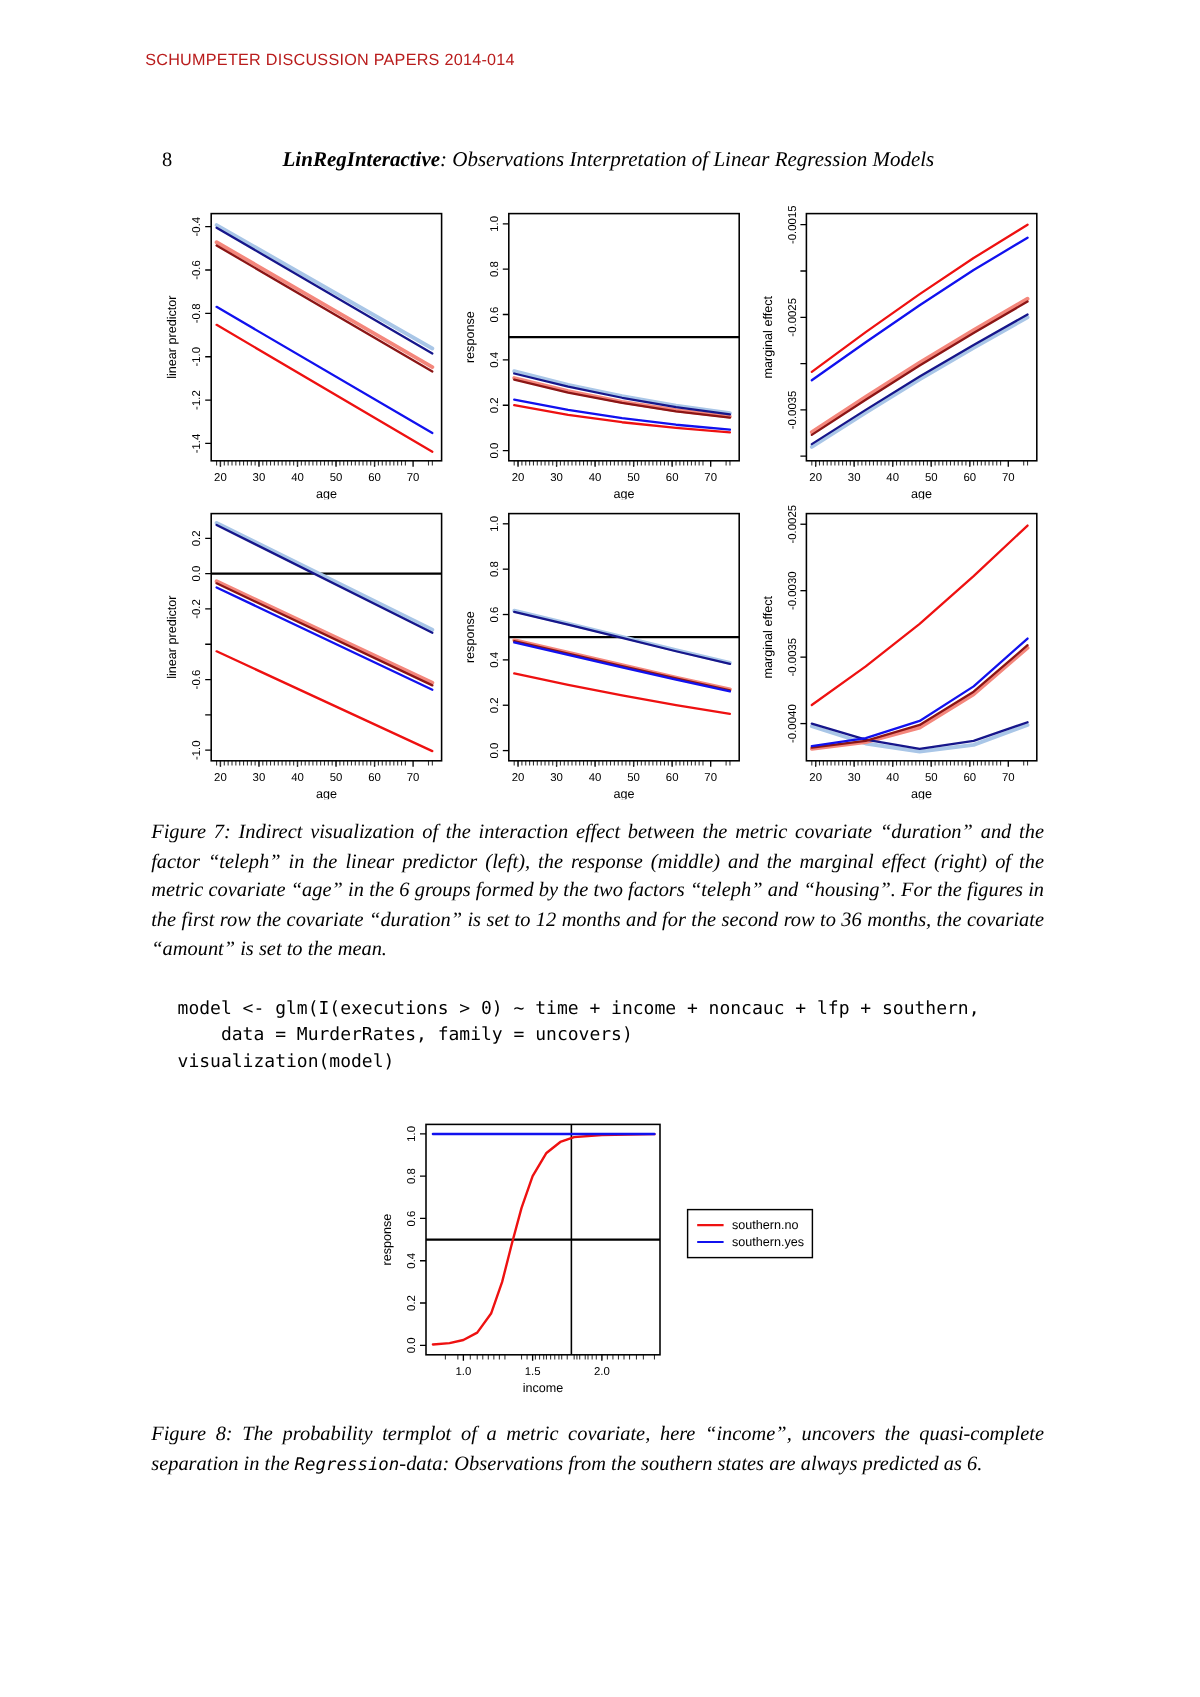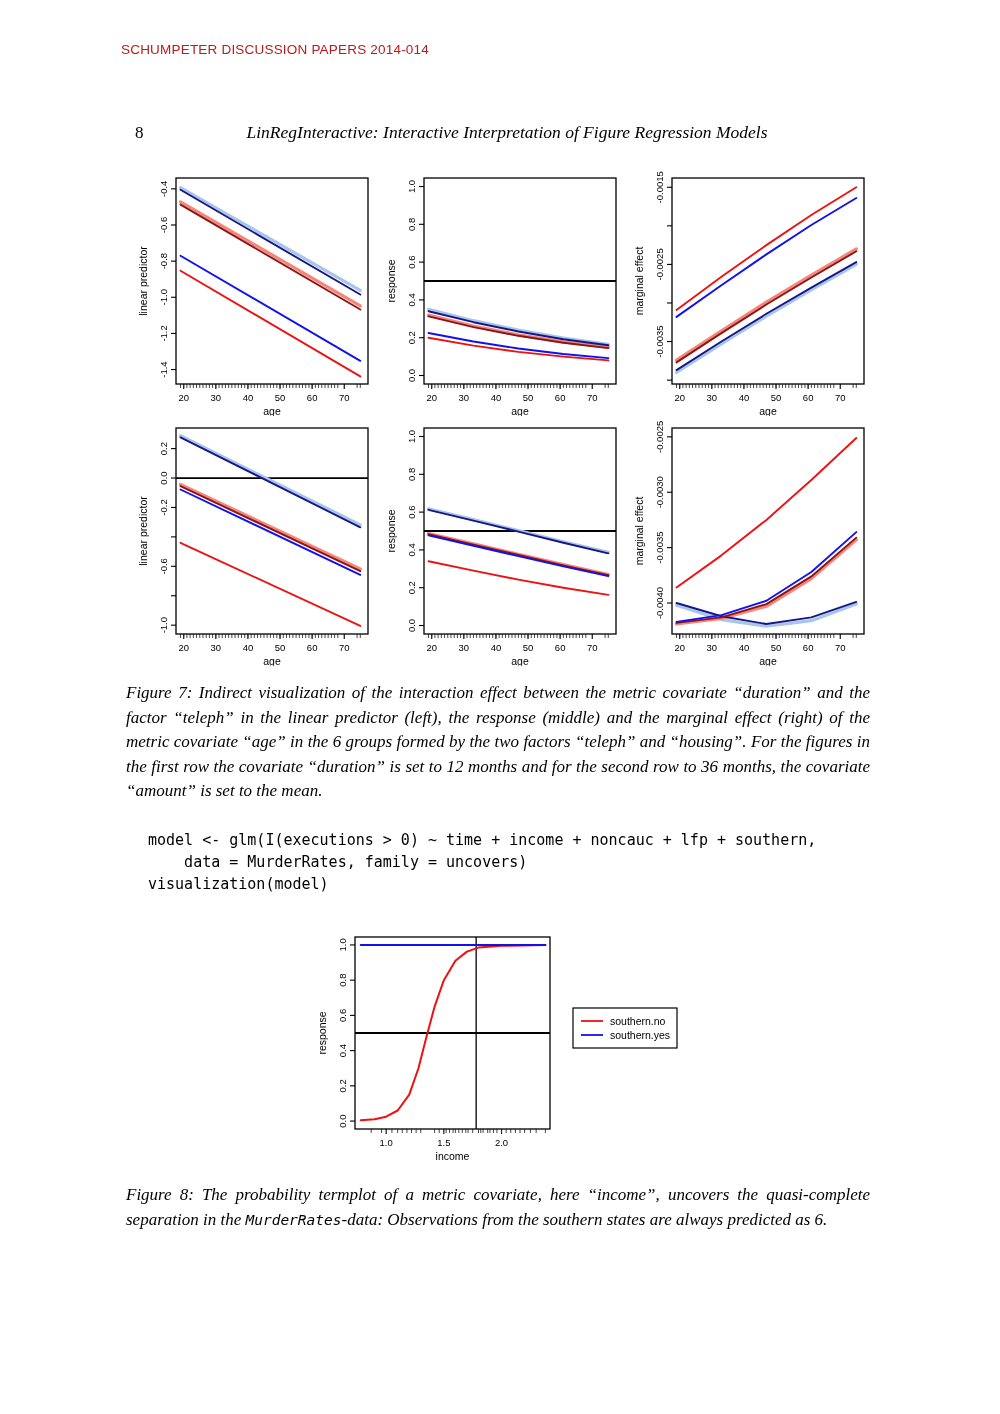--- a/index.html
+++ b/index.html
@@ -10,21 +10,21 @@
   }
   .page { position:absolute; inset:0; background:#fff; overflow:hidden; }
   .running-header {
     position:absolute; left:121px; top:42px;
     font-family:"Liberation Sans", sans-serif;
     font-size:13.5px; letter-spacing:0.2px; color:#b91c1c;
   }
   .title-row { position:absolute; left:135px; top:122px; width:744px; height:24px; }
   .page-number { position:absolute; left:0; top:1px; font-size:17px; }
   .paper-title { display:block; text-align:center; font-size:17.5px; font-style:italic; }
-  .paper-title b { font-weight:normal; }
+  .paper-title b { font-weight:bold; }
   .fig7-grid {
     position:absolute; left:132px; top:166px; width:744px; height:500px;
     display:grid; grid-template-columns:repeat(3,248px); grid-template-rows:repeat(2,250px);
   }
   .panel { width:248px; height:250px; }
   .caption {
     position:absolute; left:126px; width:744px;
     font-size:17px; line-height:24.5px; text-align:justify;font-style:italic;
   }
   #caption7 { top:681px; }
@@ -41,21 +41,21 @@
 </style>
 </head>
 <body>
 
 <div class="page">
 
   <div class="running-header">SCHUMPETER DISCUSSION PAPERS 2014-014</div>
 
   <div class="title-row">
     <span class="page-number">8</span>
-    <span class="paper-title"><b>LinRegInteractive</b><span>: Interactive Interpretation of Figure Regression Models</span></span>
+    <span class="paper-title"><b>LinRegInteractive</b><span>: Observations Interpretation of Linear Regression Models</span></span>
   </div>
 
   <div class="fig7-grid">
     <div class="panel"><svg width="248" height="250" viewBox="0 0 248 250">
           <defs>
             <clipPath id="cp0">
               <rect x="44" y="12" width="192" height="206"></rect>
             </clipPath>
           </defs>
           <line x1="51.70568561872909" y1="218" x2="51.70568561872909" y2="223" stroke="#000" stroke-width="1.1"></line>
@@ -689,15 +689,15 @@
         <rect x="55" y="12" width="195" height="192" fill="none" stroke="#000" stroke-width="1.3"></rect>
         <text x="152.5" y="235" text-anchor="middle" font-size="10.5" font-family="Liberation Sans, sans-serif" fill="#000">income</text>
         <text x="26" y="108" text-anchor="middle" font-size="10.5" font-family="Liberation Sans, sans-serif" fill="#000" transform="rotate(-90 26 108)">response</text>
         <rect x="273" y="83" width="104" height="40" fill="#fff" stroke="#000" stroke-width="1.2"></rect>
         <line x1="281" y1="96" x2="303" y2="96" stroke="#ee1111" stroke-width="1.8"></line>
         <text x="310" y="99.5" font-size="10.5" font-family="Liberation Sans, sans-serif" fill="#000">southern.no</text>
         <line x1="281" y1="110" x2="303" y2="110" stroke="#1111ee" stroke-width="1.8"></line>
         <text x="310" y="113.5" font-size="10.5" font-family="Liberation Sans, sans-serif" fill="#000">southern.yes</text>
       </svg></div>
 
-  <p class="caption" id="caption8"><span>Figure 8: The probability termplot of a metric covariate, here “income”, uncovers the quasi-complete separation in the </span><span class="inline-code">MurderRates</span><span>-data:  Observations from the southern states are always predicted as 6.</span></p>
+  <p class="caption" id="caption8"><span>Figure 8: The probability termplot of a metric covariate, here “income”, uncovers the quasi-complete separation in the </span><span class="inline-code">Regression</span><span>-data:  Observations from the southern states are always predicted as 6.</span></p>
 
 </div>
 
 </body></html>

